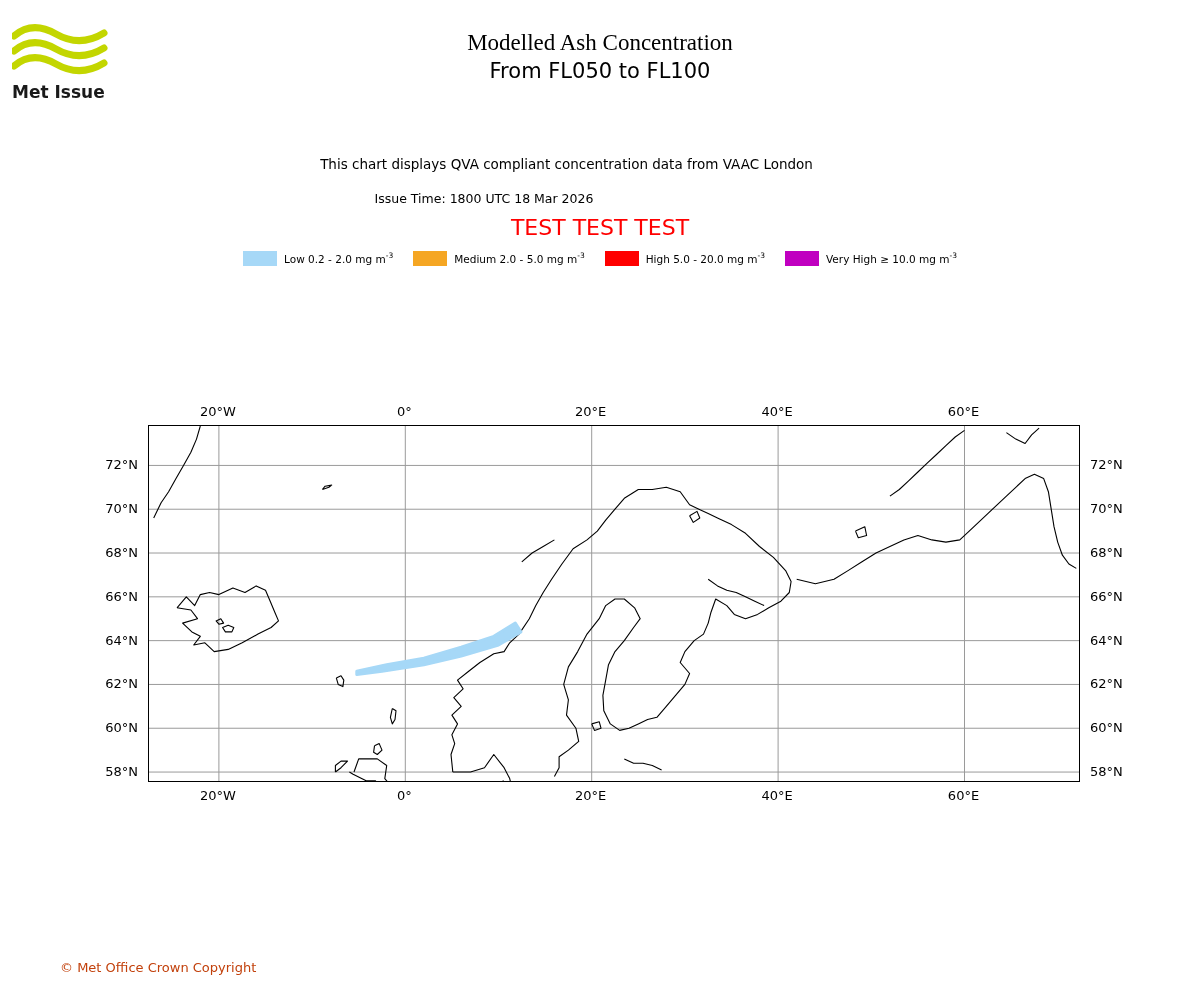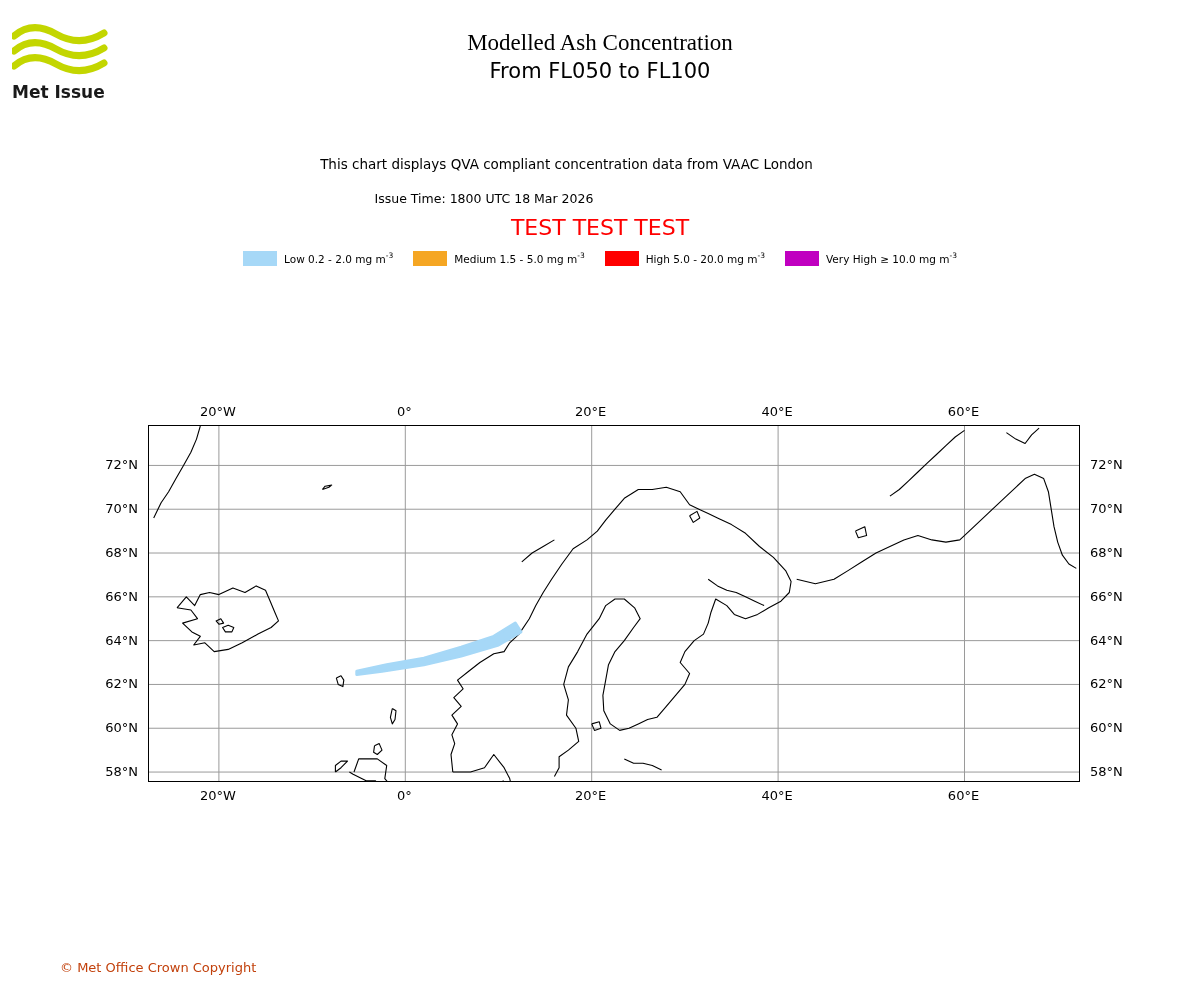--- a/index.html
+++ b/index.html
@@ -178,21 +178,21 @@
 <div id="issue-time">Issue Time: 1800 UTC 18 Mar 2026</div>
 <div id="test-banner">TEST TEST TEST</div>
 
 <div id="legend">
   <div class="item">
     <span class="swatch" style="background: rgb(166, 216, 247);"></span>
     <span class="lbl"><span>Low 0.2 - 2.0 mg m</span><sup>-3</sup></span>
   </div>
   <div class="item">
     <span class="swatch" style="background: rgb(245, 166, 35);"></span>
-    <span class="lbl"><span>Medium 1.5 - 5.0 mg m</span><sup>-3</sup></span>
+    <span class="lbl"><span>Medium 2.0 - 5.0 mg m</span><sup>-3</sup></span>
   </div>
   <div class="item">
     <span class="swatch" style="background: rgb(255, 0, 0);"></span>
     <span class="lbl"><span>High 5.0 - 20.0 mg m</span><sup>-3</sup></span>
   </div>
   <div class="item">
     <span class="swatch" style="background: rgb(192, 0, 192);"></span>
     <span class="lbl"><span>Very High  ≥  10.0 mg m</span><sup>-3</sup></span>
   </div>
 </div>

